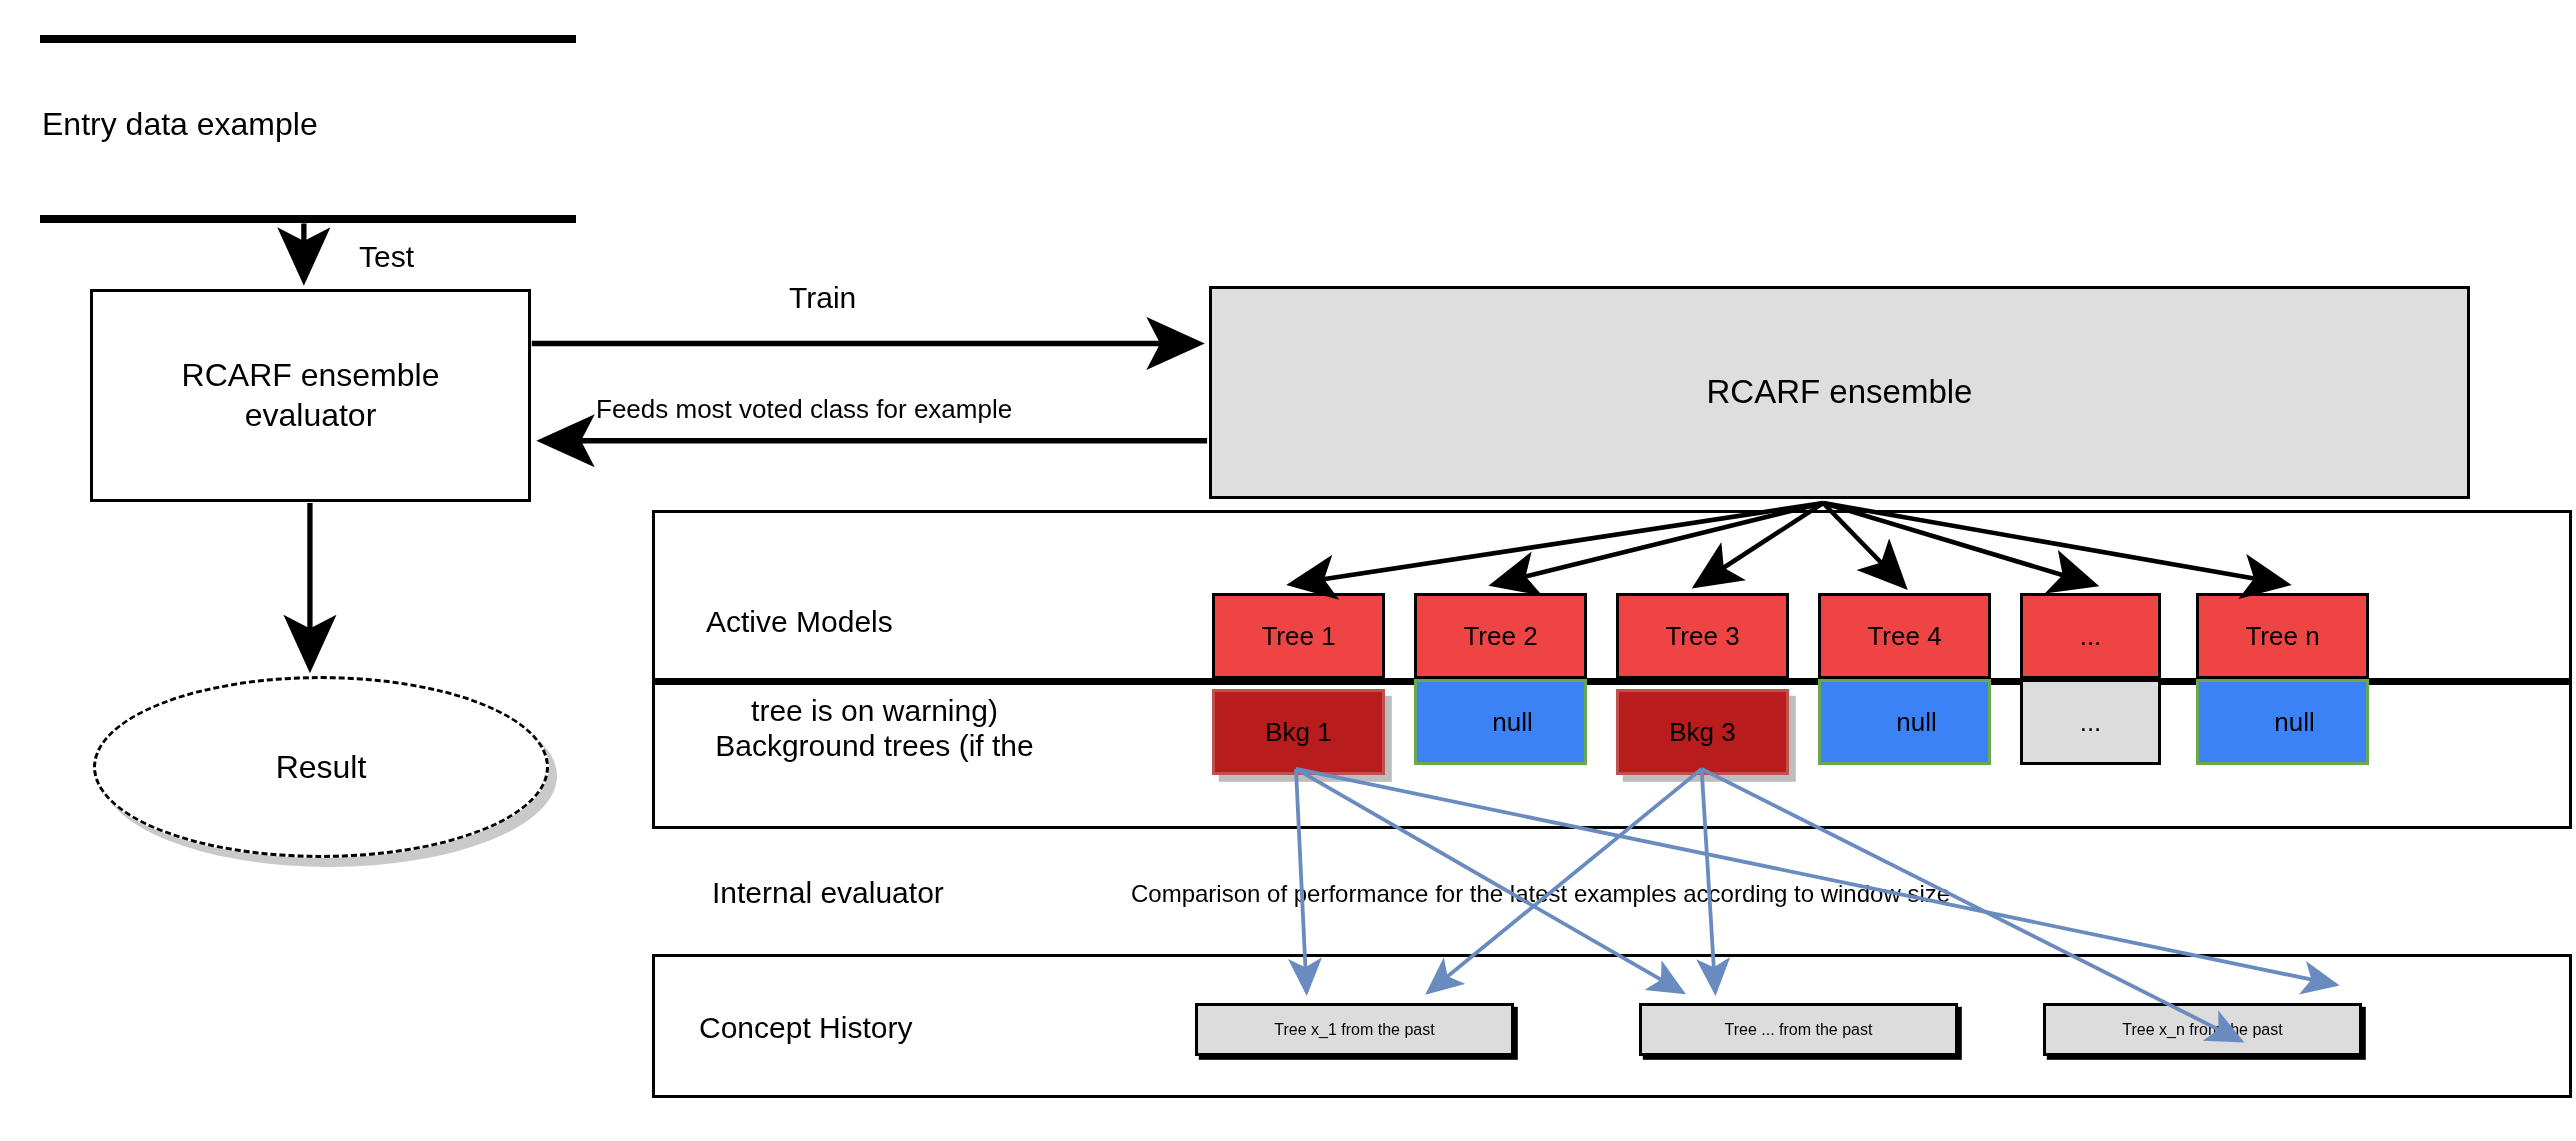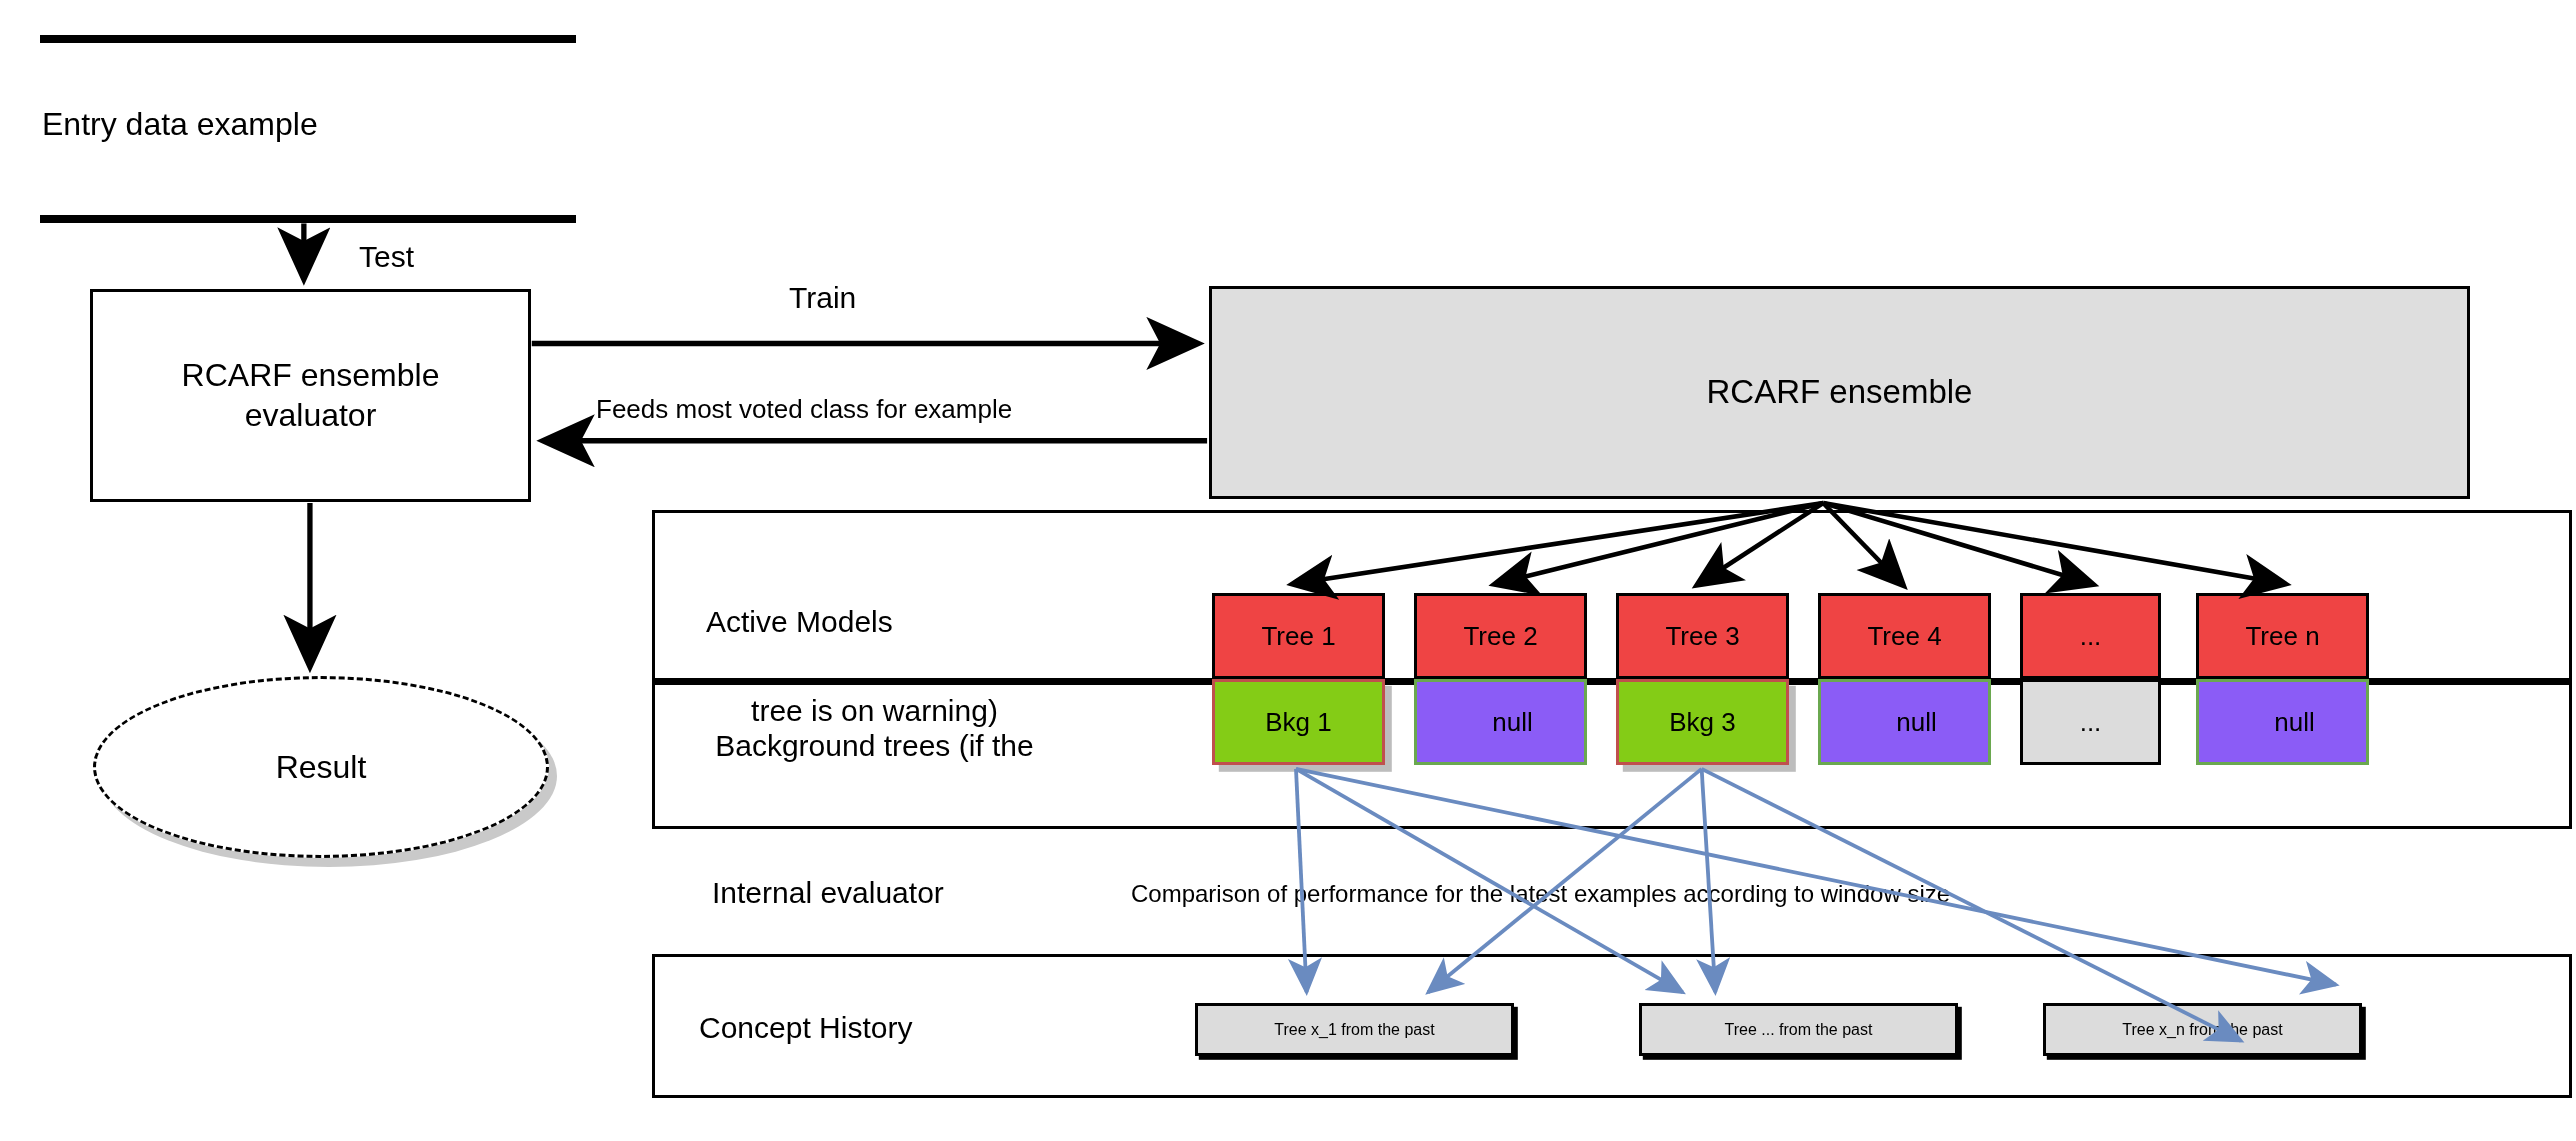--- a/index.html
+++ b/index.html
@@ -89,26 +89,27 @@
     align-items: center;
     justify-content: center;
     font-size: 26px;
     line-height: 1;
   }
   .cell-active {
     background: #ef4444;
     border: 3px solid #000000;
   }
   .cell-warning {
-    background: #84cc16;
+    background: #b91c1c;
     border: 3px solid #c0504d;
     box-shadow: 6.8px 6.8px 0 0 #bdbdbd;
+    margin-top: 10px;
   }
   .cell-null {
-    background: #8b5cf6;
+    background: #3b82f6;
     border: 3px solid #6aa84f;
     padding-left: 24px;
   }
   .cell-plain {
     background: #dcdcdc;
     border: 3px solid #000000;
   }
 
   
   .hist-cell {

